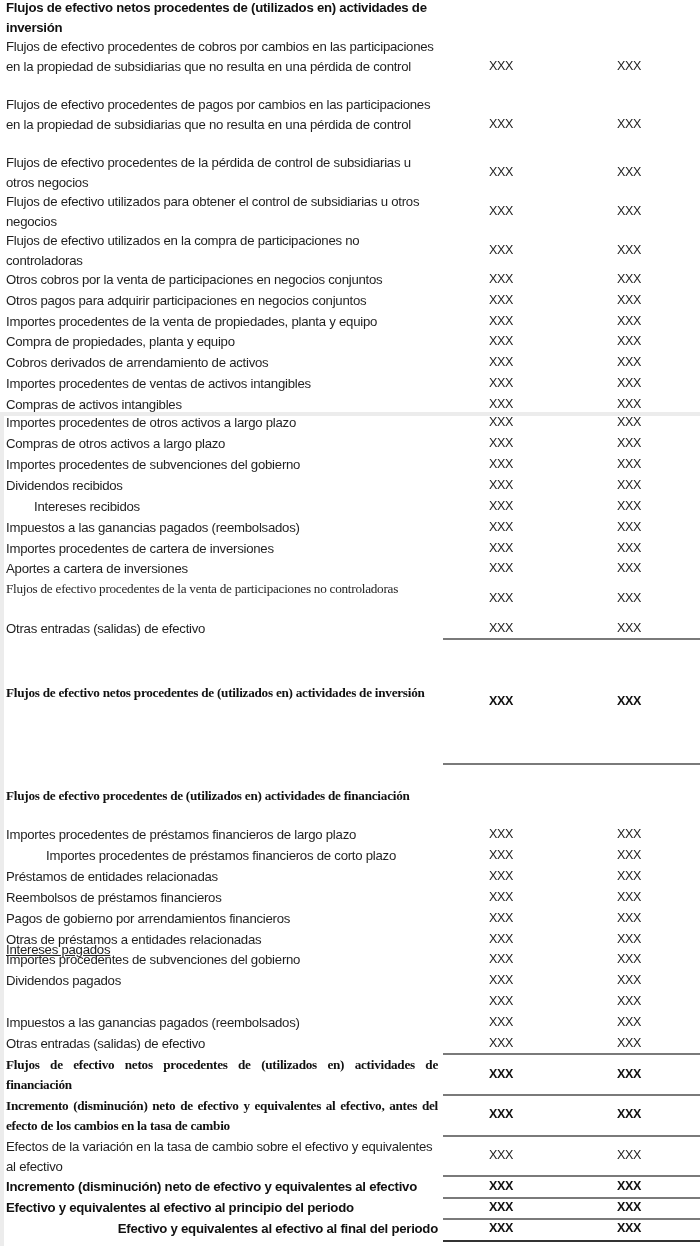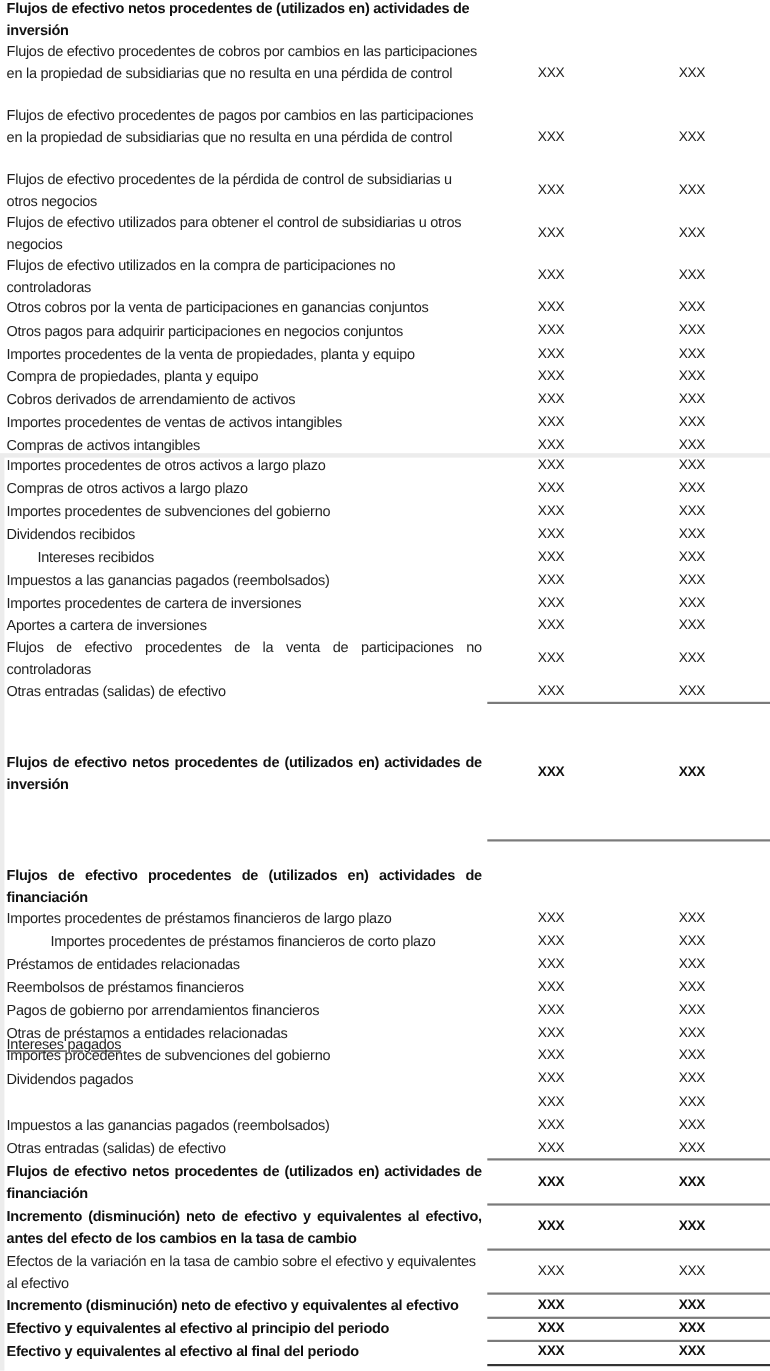--- a/index.html
+++ b/index.html
@@ -11,21 +11,21 @@
     position: absolute; left: 0; top: 415px; width: 4px; height: 831px; background: #ececec;
   }
   .seam {
     position: absolute; left: 0; top: 412px; width: 700px; height: 4px; background: #ececec;
   }
   .label {
     position: absolute; left: 6px; width: 432px;
     font-size: 13.2px; line-height: 19.5px; letter-spacing: -0.25px;
     color: #1f1f1f;
   }
-  .label.justify { text-align: justify; text-align-last: left; }
+  .label.justify { text-align: justify; text-align-last: left; font-family: Liberation Serif, serif; }
   .label.bold { font-weight: bold; color: #111; }
   .val {
     position: absolute; font-size: 12.5px; letter-spacing: -0.3px; color: #222;
     width: 60px; text-align: center;
   }
   .val.bold { font-weight: bold; color: #111; }
   .v1 { left: 471px; }
   .v2 { left: 599px; }
   .rule {
     position: absolute; left: 443px; width: 257px; height: 2px; background: #7a7a7a;
@@ -54,21 +54,21 @@
 
 <div class="label" style="top:192px;">Flujos de efectivo utilizados para obtener el control de subsidiarias u otros negocios</div>
 <div class="val v1" style="top:204px;">XXX</div>
 <div class="val v2" style="top:204px;">XXX</div>
 
 <div class="label" style="top:231px;">Flujos de efectivo utilizados en la compra de participaciones no controladoras</div>
 <div class="val v1" style="top:243px;">XXX</div>
 <div class="val v2" style="top:243px;">XXX</div>
 
 <div id="inv-single">
-    <div class="label" style="top:270px;">Otros cobros por la venta de participaciones en ganancias conjuntos</div>
+    <div class="label" style="top:270px;">Otros cobros por la venta de participaciones en negocios conjuntos</div>
     <div class="val v1" style="top:272px;">XXX</div>
     <div class="val v2" style="top:272px;">XXX</div>
     <div class="label" style="top:291px;">Otros pagos para adquirir participaciones en negocios conjuntos</div>
     <div class="val v1" style="top:293px;">XXX</div>
     <div class="val v2" style="top:293px;">XXX</div>
     <div class="label" style="top:312px;">Importes procedentes de la venta de propiedades, planta y equipo</div>
     <div class="val v1" style="top:314px;">XXX</div>
     <div class="val v2" style="top:314px;">XXX</div>
     <div class="label" style="top:332px;">Compra de propiedades, planta y equipo</div>
     <div class="val v1" style="top:334px;">XXX</div>
@@ -187,17 +187,17 @@
 <div class="val v2 bold" style="top:1179px;">XXX</div>
 
 <div class="rule" style="top:1197px;"></div>
 
 <div class="label bold" style="top:1198px;">Efectivo y equivalentes al efectivo al principio del periodo</div>
 <div class="val v1 bold" style="top:1200px;">XXX</div>
 <div class="val v2 bold" style="top:1200px;">XXX</div>
 
 <div class="rule" style="top:1218px;"></div>
 
-<div class="label bold" style="top:1219px;">Efectivo y equivalentes al efectivo al final del periodo</div>
+<div class="label bold" style="top:1219px;text-align:right;">Efectivo y equivalentes al efectivo al final del periodo</div>
 <div class="val v1 bold" style="top:1221px;">XXX</div>
 <div class="val v2 bold" style="top:1221px;">XXX</div>
 
 <div class="rule dark" style="top:1240px;"></div>
 
 </body></html>

